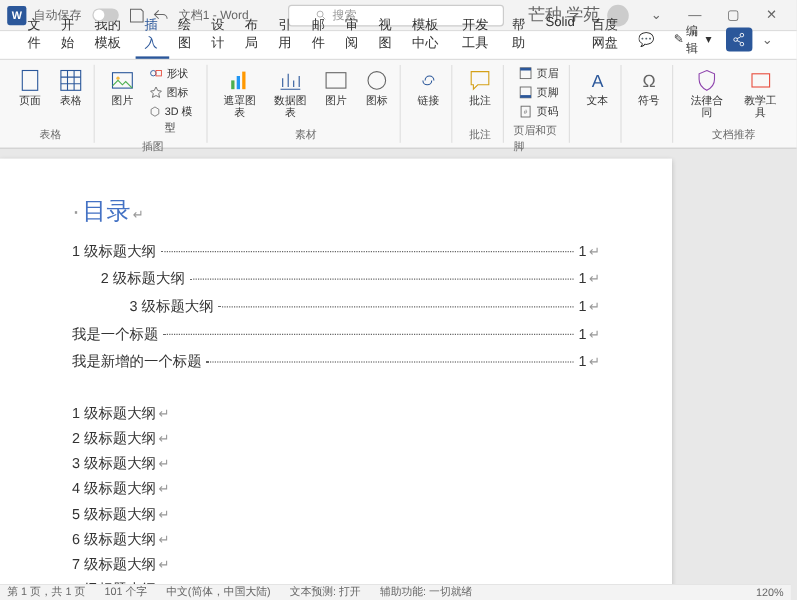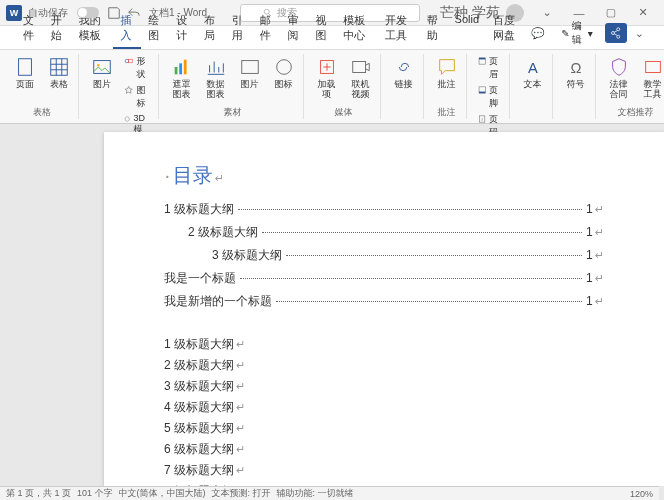--- a/index.html
+++ b/index.html
@@ -28,32 +28,32 @@
 .group{display:flex;flex-direction:column;align-items:center;padding:0 4px;border-right:1px solid #e0e0e0}
 .group:last-child{border-right:none}
 .group-content{display:flex;gap:4px;flex:1;align-items:flex-start}
 .group-label{font-size:9px;color:#666;margin-top:2px}
 .big-btn{display:flex;flex-direction:column;align-items:center;gap:2px;padding:2px 4px;cursor:pointer}
 .big-btn svg{width:22px;height:22px}
 .big-btn-label{font-size:9px;color:#333;text-align:center;line-height:1.1}
 .small-btns{display:flex;flex-direction:column;gap:1px}
 .small-btn{display:flex;align-items:flex-start;gap:3px;padding:1px 3px;font-size:9px;cursor:pointer}
 .small-btn svg{width:12px;height:12px}
-.doc-area{height:362px;background:#e8e8e8;overflow:auto;padding:8px 0;display:flex;justify-content:flex-end}
+.doc-area{height:362px;background:#e8e8e8;overflow:auto;padding:8px 0;display:flex;justify-content:flex-start}
 .page{width:560px;min-height:600px;background:#fff;box-shadow:0 1px 4px rgba(0,0,0,0.2);padding:30px 60px}
 .toc-title{font-size:20px;color:#4472c4;margin-bottom:12px}
 .toc-title::before{content:"·";color:#999;margin-right:2px}
 .ret{color:#999;font-size:11px;margin-left:2px}
 .toc-entry{display:flex;align-items:baseline;font-size:12px;color:#333;margin-bottom:6px}
 .toc-entry.lvl2{padding-left:24px}
 .toc-entry.lvl3{padding-left:48px}
 .dots{flex:1;border-bottom:1px dotted #666;margin:0 4px;position:relative;top:-3px}
 .body-line{font-size:12px;color:#333;margin-bottom:4px}
 .spacer{height:20px}
-.statusbar{height:14px;background:#f3f3f3;display:flex;align-items:center;padding:0 6px;font-size:9px;color:#666;gap:6px;border-top:1px solid #ccc;position:absolute;bottom:0;width:659px}
+.statusbar{height:14px;background:#f3f3f3;display:flex;align-items:center;padding:0 6px;font-size:9px;color:#666;gap:16px;border-top:1px solid #ccc;position:absolute;bottom:0;width:659px}
 .statusbar .right{margin-left:auto;display:flex;gap:8px;align-items:flex-end}
 </style>
 </head>
 <body>
 
 <div class="titlebar">
   <div class="word-icon">W</div>
   <span class="autosave">自动保存</span>
   <div class="toggle"></div>
   <div class="qat">
@@ -200,39 +200,20 @@
           </svg>
           <span class="big-btn-label">图标</span>
         </div>
     </div>
     <div class="group-label">素材</div>
   </div>
   <div class="group">
     <div class="group-content">
       <div class="big-btn">
           <svg viewBox="0 0 24 24">
-            <rect x="5" y="5" width="14" height="14" fill="none" stroke="#e74c3c"></rect>
-            <path d="M12 8v8M8 12h8" stroke="#e74c3c"></path>
-          </svg>
-          <span class="big-btn-label">加载项</span>
-        </div>
-      <div class="big-btn">
-          <svg viewBox="0 0 24 24">
-            <rect x="3" y="6" width="14" height="12" fill="none" stroke="#666"></rect>
-            <path d="M17 10l4-2v8l-4-2" fill="none" stroke="#666"></path>
-          </svg>
-          <span class="big-btn-label">联机视频</span>
-        </div>
-    </div>
-    <div class="group-label">媒体</div>
-  </div>
-  <div class="group">
-    <div class="group-content">
-      <div class="big-btn">
-          <svg viewBox="0 0 24 24">
             <path d="M9 12a4 4 0 018 0M15 12a4 4 0 01-8 0" stroke="#2b579a" fill="none"></path>
           </svg>
           <span class="big-btn-label">链接</span>
         </div>
     </div>
     <div class="group-label"></div>
   </div>
   <div class="group">
     <div class="group-content">
       <div class="big-btn">

